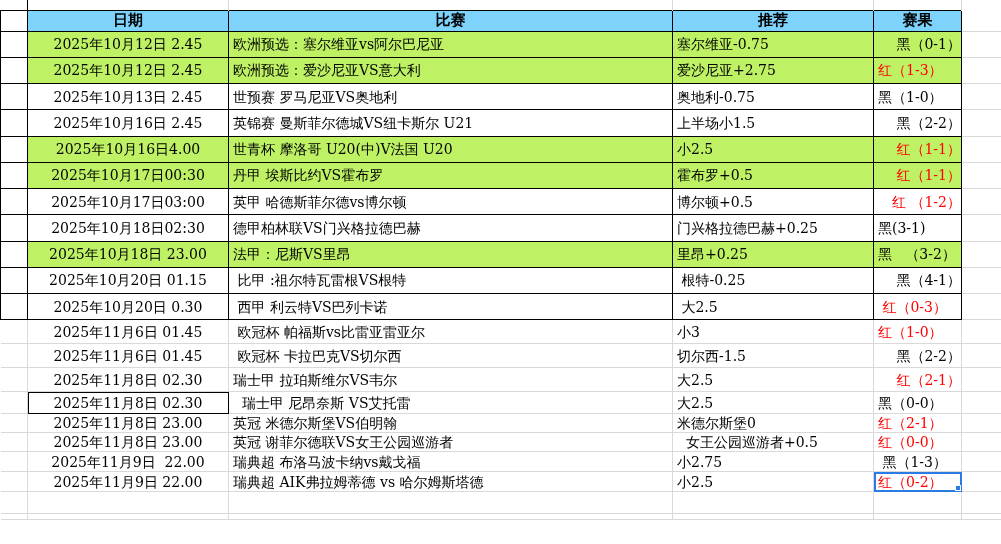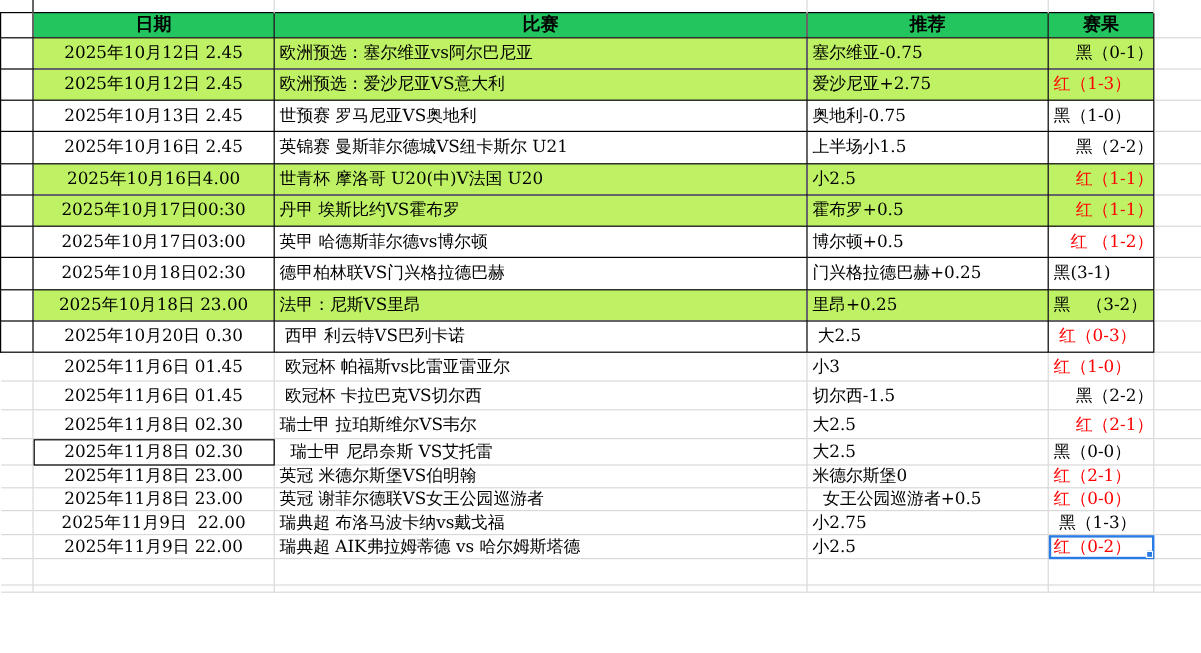--- a/index.html
+++ b/index.html
@@ -12,21 +12,21 @@
     overflow:hidden;vertical-align:middle;font-size:14px;line-height:1;
     padding:0;white-space:pre;
   }
   
   td.plain{border-right:1px solid #d9d9d9;border-bottom:1px solid #d9d9d9;background:#ffffff;}
   
   td.blk{border:1px solid #000000;background:#ffffff;}
   tr.partial td{border-bottom:none;}
   td.darkline{border-right:1px solid #000000;}
   td.hdr{
-    background:#22c55e;border:1px solid #000000;font-weight:bold;
+    background:#7dd3fc;border:1px solid #000000;font-weight:bold;
     font-size:15px;text-align:center;color:#000000;
   }
   td.blue{background:#bef264;}
   td.date{text-align:center;}
   td.match,td.pick{text-align:left;padding-left:4px;}
   td.result{text-align:right;}
   td.result.left{text-align:left;padding-left:4px;}
   td.red{color:#ff0000;}
   td.boxed{outline:1px solid #000000;outline-offset:-1px;}
   td.selected{outline:2px solid #2a7be4;outline-offset:-2px;position:relative;}
@@ -137,20 +137,28 @@
       <tr style="height: 26.25px; border-radius: 12px;">
         <td class="blk"></td>
         <td class="blk blue date">2025年10月18日 23.00</td>
         <td class="blk blue match">法甲：尼斯VS里昂</td>
         <td class="blk blue pick">里昂+0.25</td>
         <td class="blk blue result left">黑   （3-2）</td>
         <td class="plain"></td>
       </tr>
       <tr style="height: 26.25px;">
         <td class="blk"></td>
+        <td class="blk date">2025年10月20日 01.15</td>
+        <td class="blk match"> 比甲 :祖尔特瓦雷根VS根特</td>
+        <td class="blk pick"> 根特-0.25</td>
+        <td class="blk result">黑（4-1）</td>
+        <td class="plain"></td>
+      </tr>
+      <tr style="height: 26.25px;">
+        <td class="blk"></td>
         <td class="blk date">2025年10月20日 0.30</td>
         <td class="blk match"> 西甲 利云特VS巴列卡诺</td>
         <td class="blk pick"> 大2.5</td>
         <td class="blk result left red"> 红（0-3）</td>
         <td class="plain"></td>
       </tr>
       <tr style="height: 24px;">
         <td class="plain"></td>
         <td class="plain date">2025年11月6日 01.45</td>
         <td class="plain match"> 欧冠杯 帕福斯vs比雷亚雷亚尔</td>

